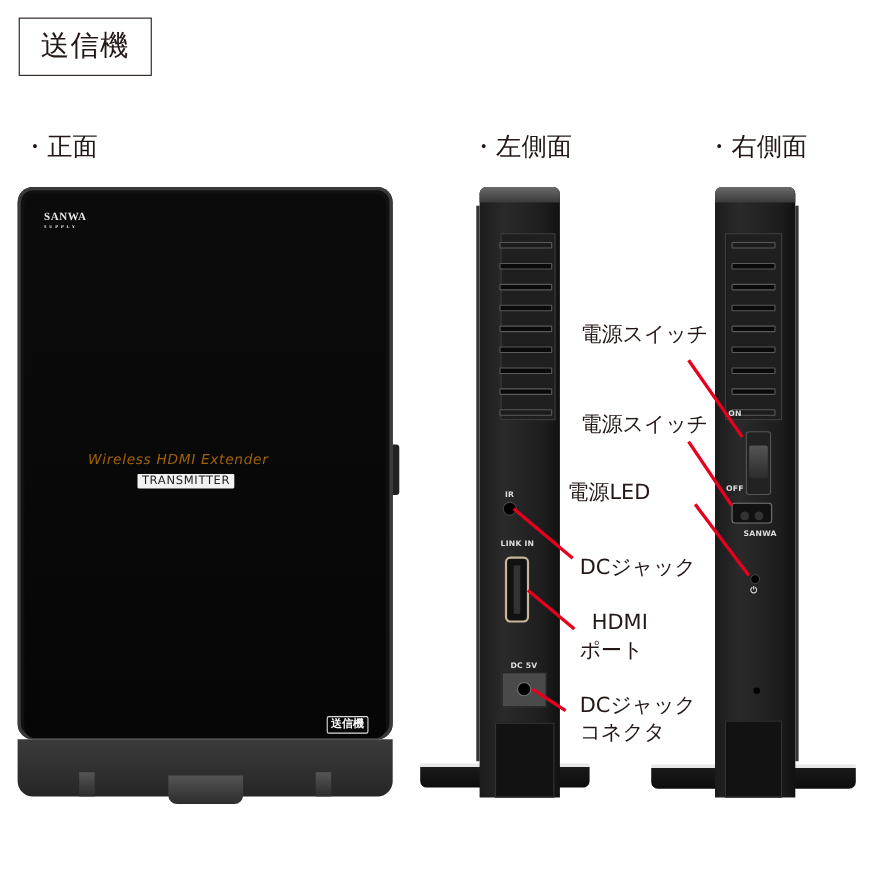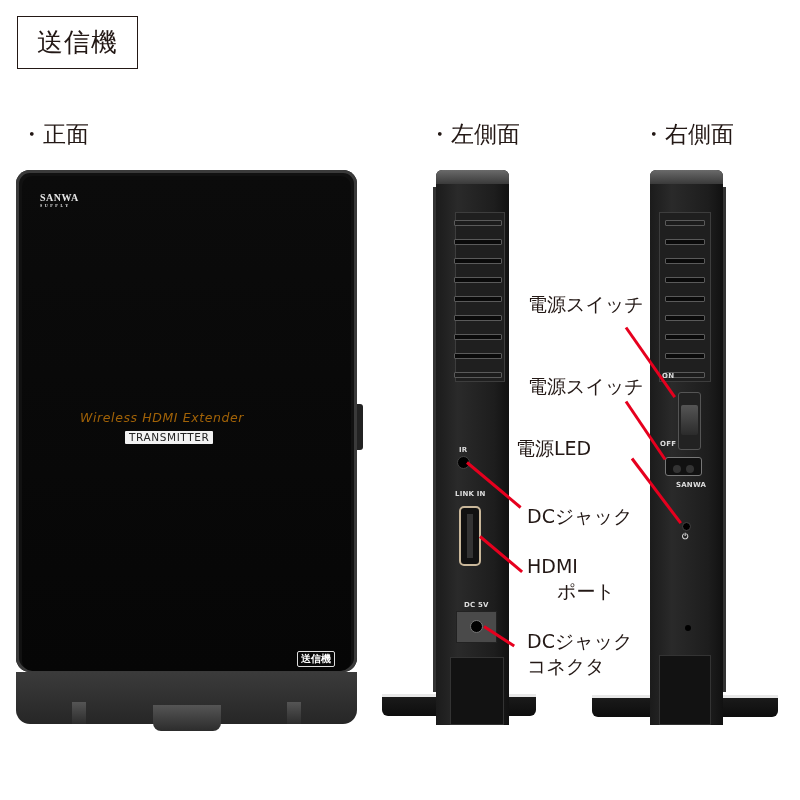--- a/index.html
+++ b/index.html
@@ -131,16 +131,16 @@
 <div class="leader" style="left:480px;top:535px;width:55px;transform:rotate(40deg)"></div>
 <div class="leader" style="left:484px;top:625px;width:36px;transform:rotate(33deg)"></div>
 <div class="leader" style="left:626px;top:326px;width:85px;transform:rotate(55deg)"></div>
 <div class="leader" style="left:626px;top:400px;width:70px;transform:rotate(56deg)"></div>
 <div class="leader" style="left:632px;top:457px;width:81px;transform:rotate(53deg)"></div>
 
 <div class="abs callout" style="left:528px;top:293px">電源スイッチ</div>
 <div class="abs callout" style="left:528px;top:375px">電源スイッチ</div>
 <div class="abs callout" style="left:516px;top:437px">電源LED</div>
 <div class="abs callout" style="left:527px;top:505px">DCジャック</div>
-<div class="abs callout" style="left:527px;top:555px">HDMI</div>
-<div class="abs callout" style="left:557px;top:580px">ポート</div>
+<div class="abs callout" style="left:538px;top:555px">HDMI</div>
+<div class="abs callout" style="left:527px;top:580px">ポート</div>
 <div class="abs callout" style="left:527px;top:630px">DCジャック</div>
 <div class="abs callout" style="left:527px;top:655px">コネクタ</div>
 
 </body></html>

